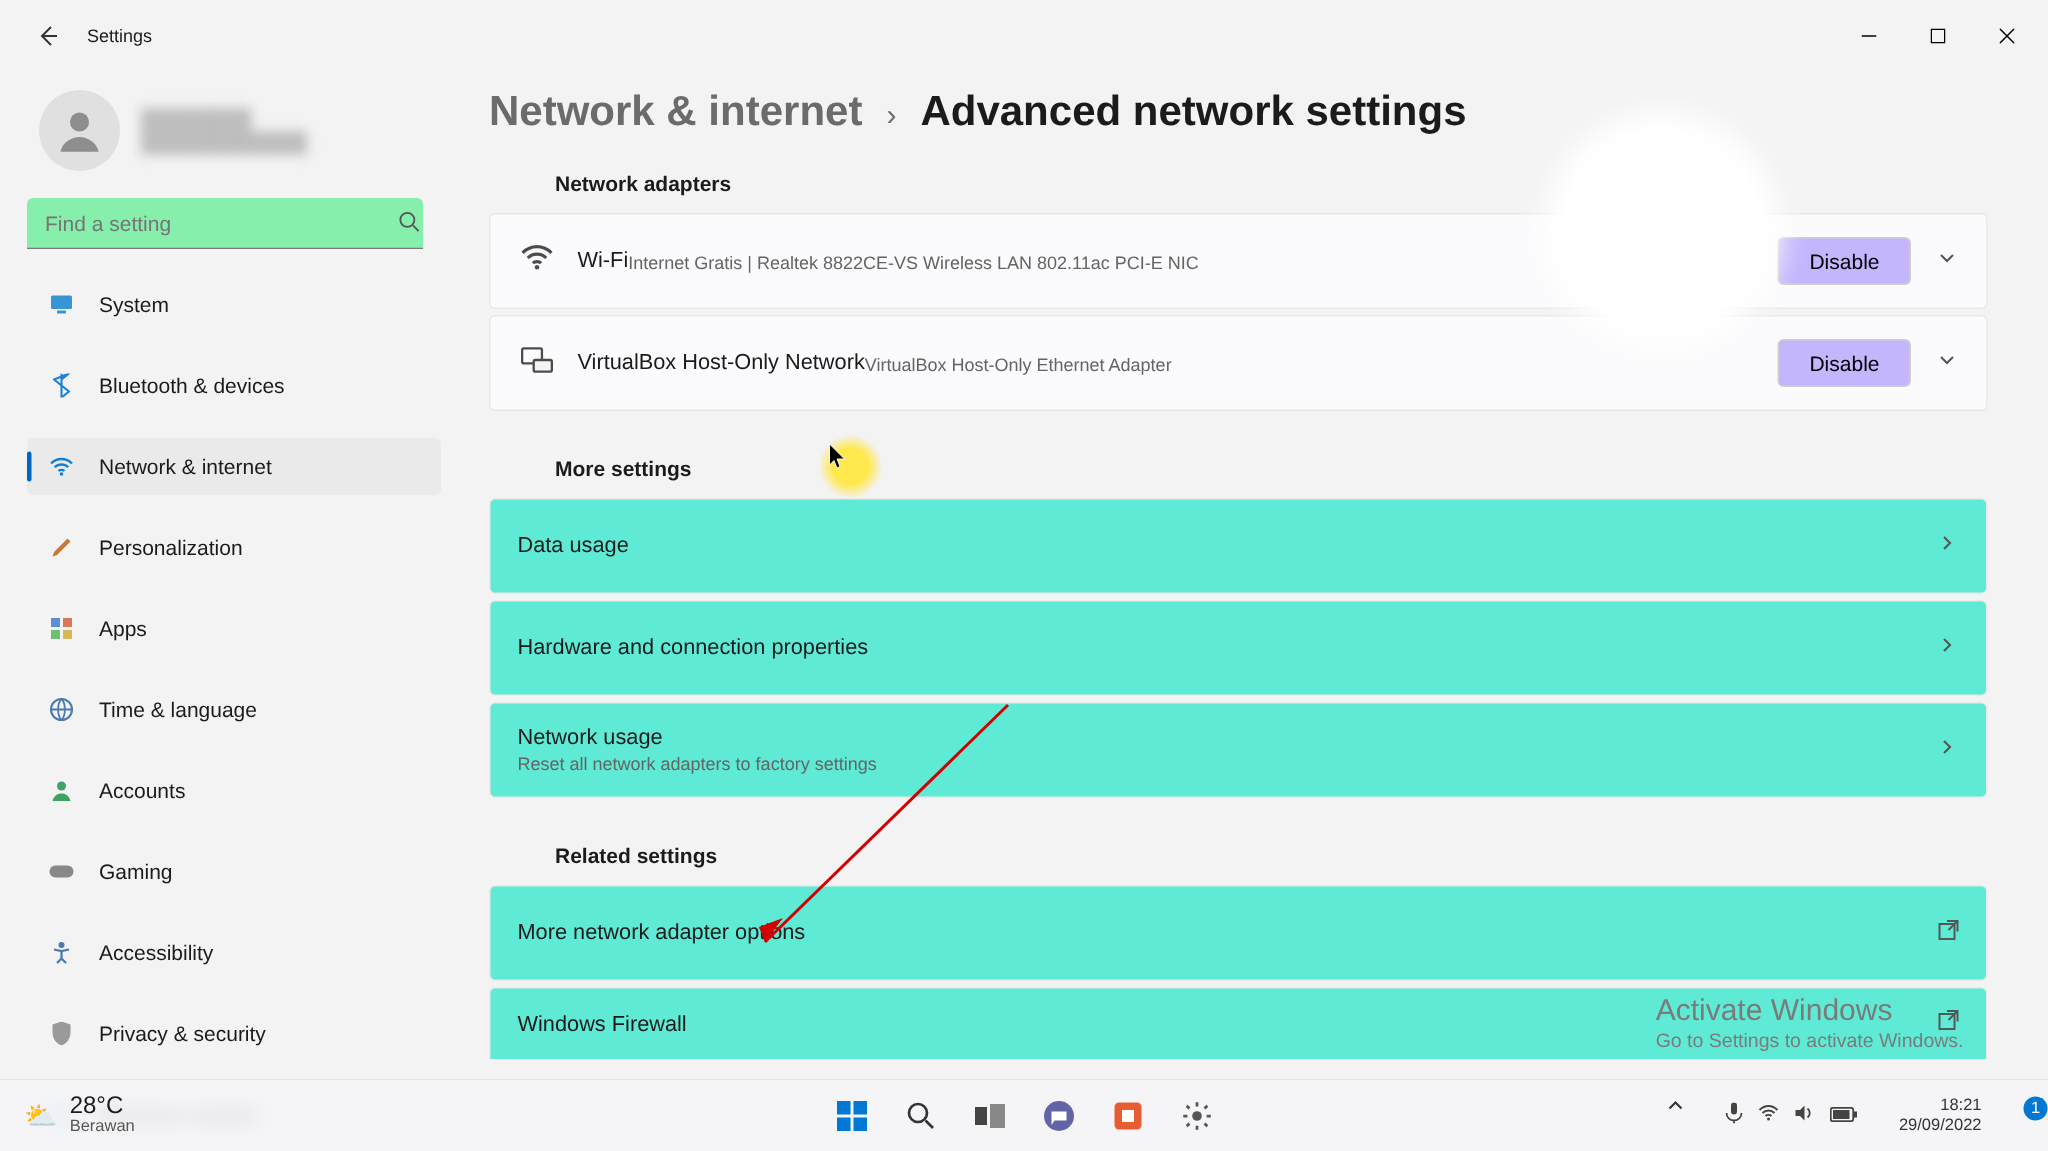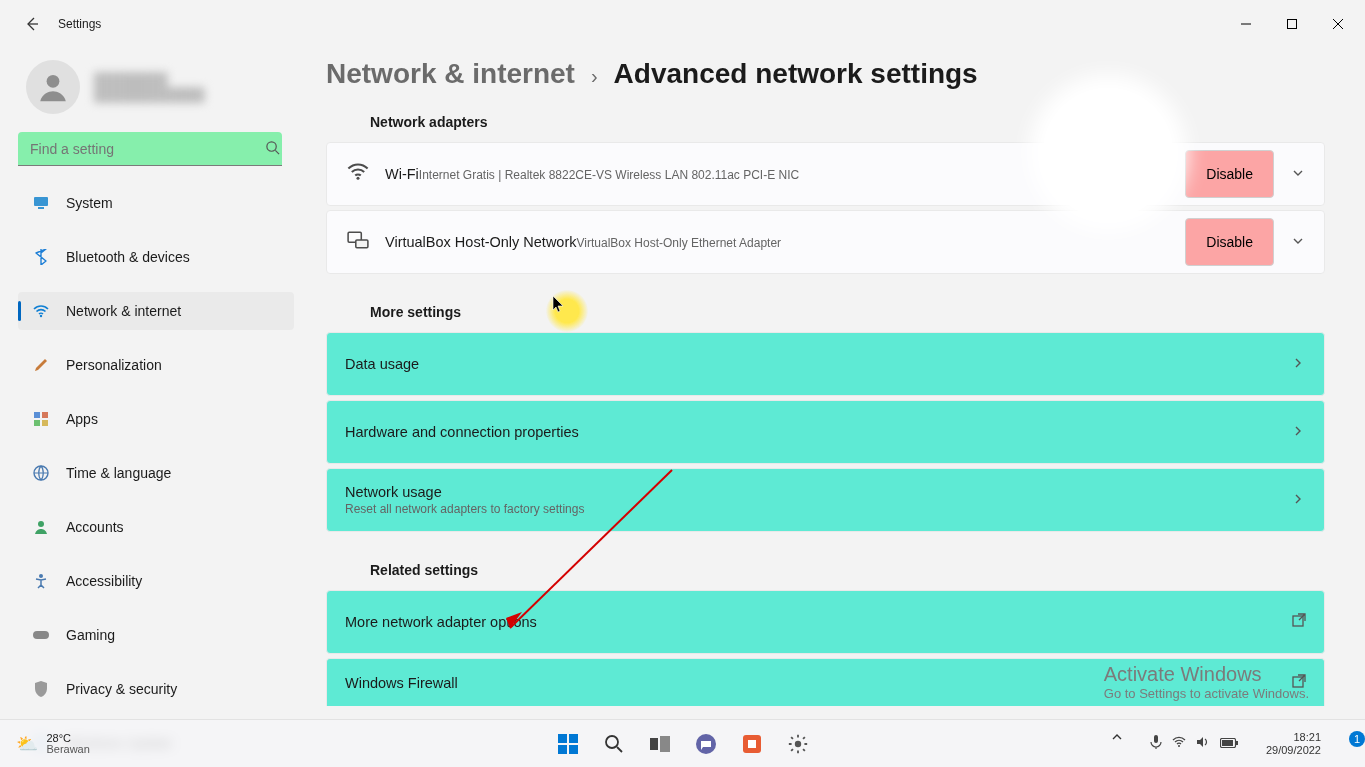--- a/index.html
+++ b/index.html
@@ -38,42 +38,42 @@
   .crumb-current { font-size: 28px; font-weight: 600; }
 
   .section-h { font-size: 14px; font-weight: 600; margin: 0 0 12px 2px; padding-left: 42px; }
   .cards { display: flex; flex-direction: column; gap: 4px; margin-bottom: 30px; position:relative; }
 
   .card { background: #fbfbfd; border: 1px solid #e9e9e9; border-radius: 4px; min-height: 64px; display: flex; align-items: center; padding: 0 18px; }
   .adapter-icon { width: 26px; margin-right: 14px; text-align: center; color:#4c4c4c; }
   .adapter-body { display:flex; flex-direction:row; }
   .card-title { font-size: 14.5px; }
   .card-sub { font-size: 12px; color: #646464; margin-top: 2px; }
-  .disable-btn { margin-left: auto; background:#fca5a5; border:1px solid #d0d0d0; border-radius:4px; height:48px; padding:0 20px; font-size:14px; margin-right:18px; }
+  .disable-btn { margin-left: auto; background:#c4b5fd; border:1px solid #d0d0d0; border-radius:4px; height:32px; padding:0 20px; font-size:14px; margin-right:18px; }
   .chev { width:14px; color:#555; }
 
   .row-card { background:#5eead4; border:1px solid #e9e9e9; border-radius:4px; min-height:64px; display:flex; align-items:center; padding:0 18px; cursor:pointer; }
   .row-card .card-title { flex: none; }
   .row-body { display:flex; flex-direction:column; }
   .row-card .chev { margin-left:auto; }
   .ext-icon { margin-left:auto; }
 
   
   .cursor-spot { position:absolute; width:42px; height:42px; border-radius:50%; background: radial-gradient(circle,#ffe84d 40%,rgba(255,232,77,0) 72%); left:220px; top:-42px; z-index:30; display:flex; align-items:center; justify-content:center; pointer-events:none;}
   .cursor-spot::after { content:""; position:absolute; width:0;height:0; }
   .cursor-arrow { position:absolute; left:6px; top:6px; }
 
   .annot-arrow { position:absolute; z-index:31; pointer-events:none; }
 
   
   .taskbar { position:absolute; bottom:0; left:0; right:0; height:48px; background:#f5f5f7cc; backdrop-filter: blur(6px); border-top:1px solid #e2e2e2; display:flex; align-items:center; }
   .tb-left { display:flex; align-items:center; gap:8px; padding-left:16px; }
   .weather-icon { font-size:18px; }
   .weather-text { display:flex; flex-direction:column; line-height:1; }
-  .weather-text .t { font-size:11px; }
+  .weather-text .t { font-size:16px; }
   .weather-text .d { font-size:11px; color:#555; }
   .tb-center { position:absolute; left:50%; transform:translateX(-50%); display:flex; gap:6px; }
   .tb-btn { width:40px; height:40px; border-radius:4px; display:flex; align-items:center; justify-content:center; font-size:18px; }
   .tb-right { margin-left:auto; display:flex; gap:28px; padding-right:0; font-size:12px; color:#333; }
   .tray { display:flex; gap:10px; align-items:center; }
   .clock { display:flex; flex-direction:column; align-items:flex-end; line-height:1.1; font-size:11px; }
   .notif-dot { width:16px; height:16px; border-radius:50%; background:#0078d4; color:#fff; font-size:11px; display:flex; align-items:center; justify-content:center; }
 
   
   .watermark { position:absolute; right:56px; bottom:66px; text-align:left; color:#7b7b7b; }
@@ -195,34 +195,34 @@
         <span class="nav-icon">
             <svg width="16" height="16" viewBox="0 0 16 16">
               <circle cx="8" cy="5" r="3" fill="#3fa265"></circle>
               <path d="M2 15c1-4 4-5 6-5s5 1 6 5z" fill="#3fa265"></path>
             </svg>
           </span>
         <span>Accounts</span>
       </div>
       <div class="nav-item">
         <span class="nav-icon">
+            <svg width="18" height="14" viewBox="0 0 18 12">
+              <rect x="1" y="2" width="16" height="8" rx="4" fill="#888"></rect>
+            </svg>
+          </span>
+        <span>Gaming</span>
+      </div>
+      <div class="nav-item">
+        <span class="nav-icon">
             <svg width="16" height="16" viewBox="0 0 16 16">
               <circle cx="8" cy="3" r="2" fill="#4a7ab0"></circle>
               <path d="M3 6l5 1 5-1M8 7v5l-3 3M8 12l3 3" stroke="#4a7ab0" stroke-width="1.5" fill="none"></path>
             </svg>
           </span>
         <span>Accessibility</span>
-      </div>
-      <div class="nav-item">
-        <span class="nav-icon">
-            <svg width="18" height="14" viewBox="0 0 18 12">
-              <rect x="1" y="2" width="16" height="8" rx="4" fill="#888"></rect>
-            </svg>
-          </span>
-        <span>Gaming</span>
       </div>
       <div class="nav-item">
         <span class="nav-icon">
             <svg width="14" height="16" viewBox="0 0 14 16">
               <path d="M7 0l6 2v5c0 5-3 8-6 9-3-1-6-4-6-9V2z" fill="#9a9a9a"></path>
             </svg>
           </span>
         <span>Privacy &amp; security</span>
       </div>
       <div class="nav-item">

